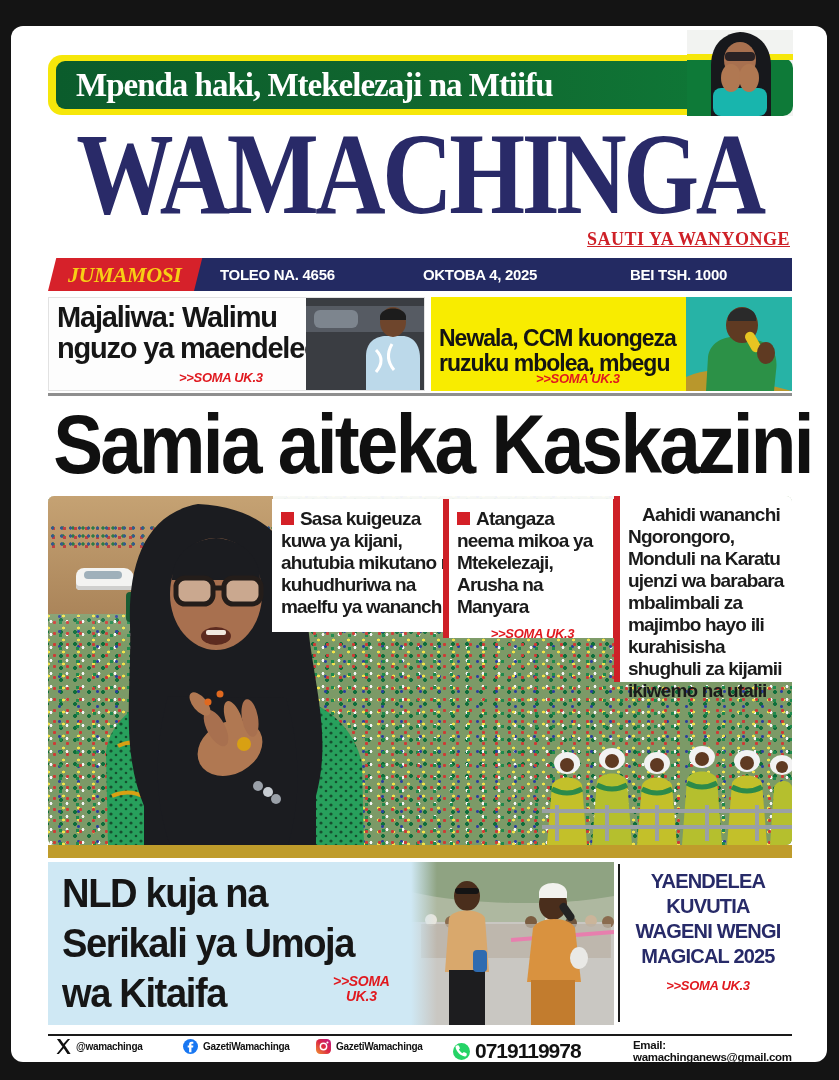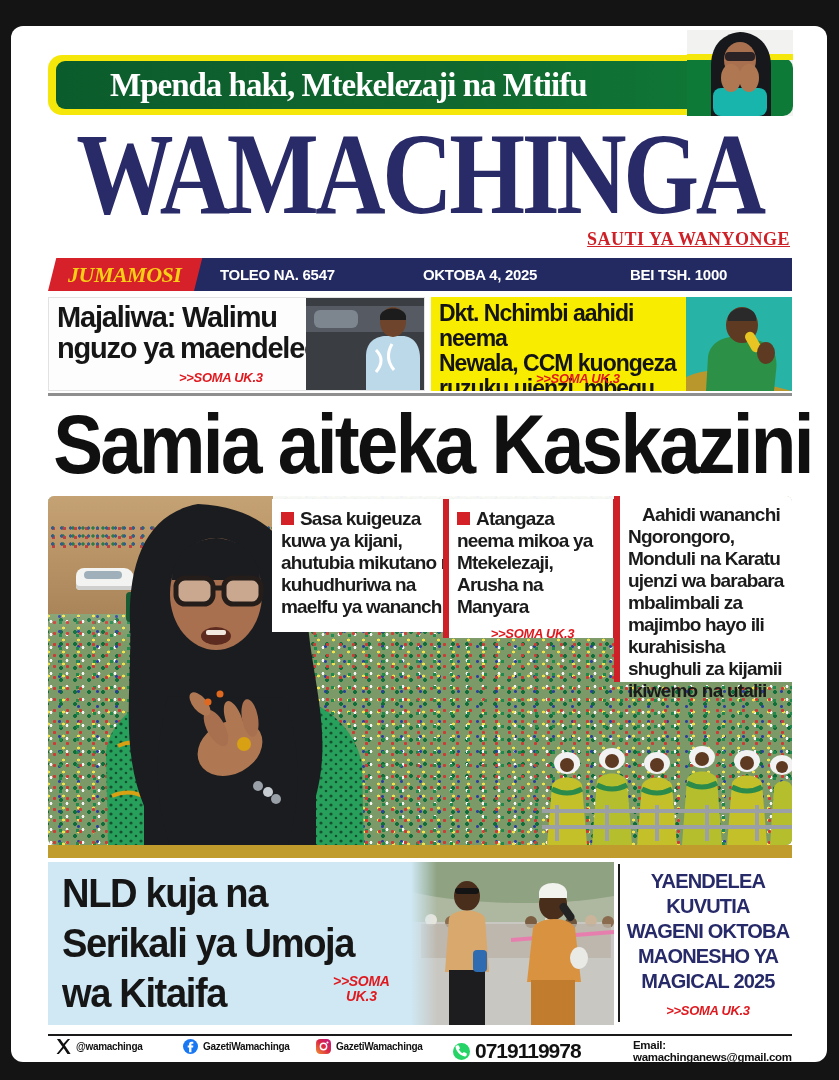--- a/index.html
+++ b/index.html
@@ -3,21 +3,21 @@
 <meta charset="utf-8">
 <style>
   * { margin:0; padding:0; box-sizing:border-box; }
   html,body { background:#000; }
   body { font-family:"Liberation Sans", sans-serif; }
   .frame { position:relative; width:839px; height:1080px; background:#141414; overflow:hidden; }
   .page { position:absolute; left:11px; top:26px; width:816px; height:1036px; background:#fff; border-radius:12px; overflow:hidden; }
 
   
   .banner { position:absolute; left:37px; top:29px; width:718px; height:60px; background:#f6e70a; border-radius:14px; padding:6px 8px; }
-  .banner-inner { width:100%; height:100%; background:linear-gradient(90deg,#0b5c2c,#11672f 55%,#0e7a38); border-radius:9px; display:flex; align-items:center; padding-left:54px; }
+  .banner-inner { width:100%; height:100%; background:linear-gradient(90deg,#0b5c2c,#11672f 55%,#0e7a38); border-radius:9px; display:flex; align-items:center; padding-left:20px; }
   .banner-text { color:#fff; font-family:"Liberation Serif", serif; font-weight:bold; font-size:33px; letter-spacing:-1px; white-space:nowrap; }
   .banner-photo { position:absolute; left:676px; top:4px; width:106px; height:86px; }
 
   
   .masthead { position:absolute; left:0; top:92px; width:816px; text-align:center; }
   .masthead-title { display:inline-block; font-family:"Liberation Serif", serif; font-weight:bold; color:#292a68; font-size:116px; line-height:112px; letter-spacing:-4px; white-space:nowrap; transform:scaleX(.84); transform-origin:center; }
   .tagline { position:absolute; right:37px; top:203px; font-family:"Liberation Serif", serif; font-weight:bold; color:#ce2027; font-size:18px; letter-spacing:.5px;text-decoration:underline; }
 
   
   .dateline { position:absolute; left:37px; top:232px; width:744px; height:33px; }
@@ -128,21 +128,21 @@
       <ellipse cx="62" cy="48" rx="10" ry="14" fill="#b07852"></ellipse>
     </svg>
 
     <div class="masthead">
       <span class="masthead-title">WAMACHINGA</span>
     </div>
     <div class="tagline">SAUTI YA WANYONGE</div>
 
     <div class="dateline">
       <div class="dateline-bar">
-        <span class="cell cell-issue">TOLEO NA. 6547</span>
+        <span class="cell cell-issue">TOLEO NA. 4656</span>
         <span class="cell cell-date">OKTOBA 4, 2025</span>
         <span class="cell cell-price">BEI TSH. 1000</span>
       </div>
       <div class="day-box">
         <span class="day-text">JUMAMOSI</span>
       </div>
     </div>
 
     <div class="teaser-row">
       <div class="teaser teaser-left">
@@ -156,23 +156,23 @@
           <rect x="0" y="8" width="118" height="26" fill="#565b63"></rect>
           <rect x="8" y="12" width="44" height="18" rx="6" fill="#7d858e"></rect>
           <path d="M60 94 L60 58 C60 44 70 38 80 38 L96 38 C108 38 114 48 114 60 L114 94 Z" fill="#bcd9ea"></path>
           <path d="M70 52 q10 10 0 22 M86 46 q-8 14 2 26" stroke="#ffffff" stroke-width="3" fill="none"></path>
           <ellipse cx="87" cy="24" rx="13" ry="15" fill="#6e452c"></ellipse>
           <path d="M74 18 C76 8 98 8 100 18 L100 22 L74 22 Z" fill="#1c1c1c"></path>
         </svg>
       </div>
       <div class="teaser teaser-right">
         <div class="tr-title">
-          <span>Dkt. Nchimbi aahidi neema</span><br>
+          <br>
           <span>Newala, CCM kuongeza</span><br>
-          <span>ruzuku ujenzi, mbegu</span>
+          <span>ruzuku mbolea, mbegu</span>
         </div>
         <span class="cta tr-cta">&gt;&gt;SOMA UK.3</span>
         <svg class="tr-photo" viewBox="0 0 106 94">
           <rect width="106" height="94" fill="#27b3a6"></rect>
           <path d="M0 80 Q30 66 60 82 L106 94 L0 94 Z" fill="#b9972c"></path>
           <path d="M20 94 L22 60 C24 44 40 38 54 40 L74 44 C88 48 92 60 90 74 L88 94 Z" fill="#2c9147"></path>
           <ellipse cx="56" cy="28" rx="16" ry="18" fill="#5f3a22"></ellipse>
           <path d="M42 20 C46 8 68 8 70 20 L70 24 L42 24 Z" fill="#2a2a2a"></path>
           <rect x="62" y="34" width="10" height="22" rx="5" transform="rotate(-30 67 45)" fill="#e8c522"></rect>
           <ellipse cx="80" cy="56" rx="9" ry="11" fill="#5f3a22"></ellipse>
@@ -320,22 +320,21 @@
         <ellipse cx="168" cy="96" rx="9" ry="11" fill="#e9e9e6"></ellipse>
       </g>
       <rect x="0" y="0" width="26" height="163" fill="url(#fadeL)"></rect>
     </svg>
 
     <div class="vdivider"></div>
 
     <div class="ngoro">
       <span class="ngoro-line">YAENDELEA</span>
       <span class="ngoro-line">KUVUTIA</span>
-      <span class="ngoro-line">WAGENI OKTOBA</span>
-      <span class="ngoro-line">MAONESHO YA</span>
+      <span class="ngoro-line">WAGENI WENGI</span>
       <span class="ngoro-line">MAGICAL 2025</span>
       <span class="cta ngoro-cta">&gt;&gt;SOMA UK.3</span>
     </div>
 
     <div class="footer-rule"></div>
     <div class="footer">
       <div class="fgroup fg-x">
         <svg class="ficon" viewBox="0 0 16 16">
             <path d="M1 0 h3.4 L8 5 L12.6 0 H15 L9.4 6.6 L15.6 16 h-3.4 L8.2 9.8 L3 16 H.6 L6.8 8.2 Z" fill="#111"></path>
           </svg>

